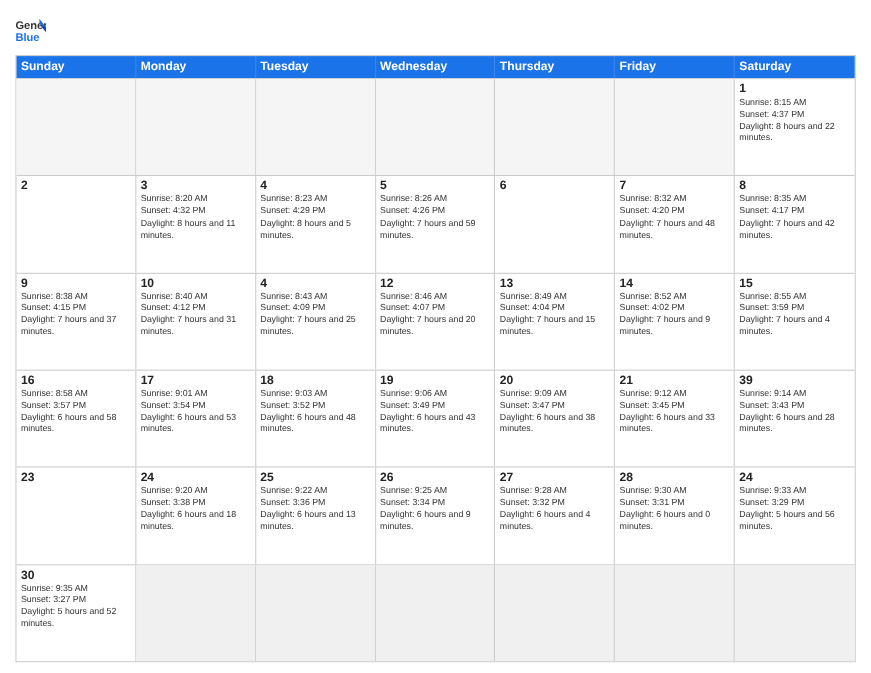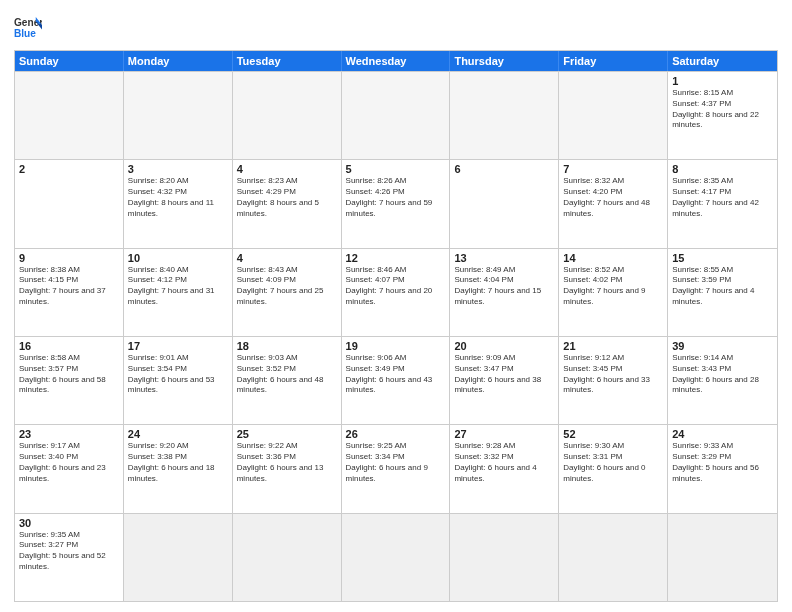--- a/index.html
+++ b/index.html
@@ -231,40 +231,39 @@
             <div class="cell-text">Sunrise: 9:12 AM<br>Sunset: 3:45 PM<br>Daylight: 6 hours and 33 minutes.</div>
           </div>
           <div class="cal-cell">
             <span class="day-num">39</span>
             <div class="cell-text">Sunrise: 9:14 AM<br>Sunset: 3:43 PM<br>Daylight: 6 hours and 28 minutes.</div>
           </div>
         </div>
         <div class="cal-row">
           <div class="cal-cell">
             <span class="day-num">23</span>
-            <div class="cell-text">Sunrise: 9:17 AM<br>Sunset: 3:40 PM<br>Daylight: 6 hours and 23 minutes.</div>
           </div>
           <div class="cal-cell">
             <span class="day-num">24</span>
             <div class="cell-text">Sunrise: 9:20 AM<br>Sunset: 3:38 PM<br>Daylight: 6 hours and 18 minutes.</div>
           </div>
           <div class="cal-cell">
             <span class="day-num">25</span>
             <div class="cell-text">Sunrise: 9:22 AM<br>Sunset: 3:36 PM<br>Daylight: 6 hours and 13 minutes.</div>
           </div>
           <div class="cal-cell">
             <span class="day-num">26</span>
             <div class="cell-text">Sunrise: 9:25 AM<br>Sunset: 3:34 PM<br>Daylight: 6 hours and 9 minutes.</div>
           </div>
           <div class="cal-cell">
             <span class="day-num">27</span>
             <div class="cell-text">Sunrise: 9:28 AM<br>Sunset: 3:32 PM<br>Daylight: 6 hours and 4 minutes.</div>
           </div>
           <div class="cal-cell">
-            <span class="day-num">52</span>
+            <span class="day-num">28</span>
             <div class="cell-text">Sunrise: 9:30 AM<br>Sunset: 3:31 PM<br>Daylight: 6 hours and 0 minutes.</div>
           </div>
           <div class="cal-cell">
             <span class="day-num">24</span>
             <div class="cell-text">Sunrise: 9:33 AM<br>Sunset: 3:29 PM<br>Daylight: 5 hours and 56 minutes.</div>
           </div>
         </div>
         <div class="cal-row last-row">
           <div class="cal-cell">
             <span class="day-num">30</span>

